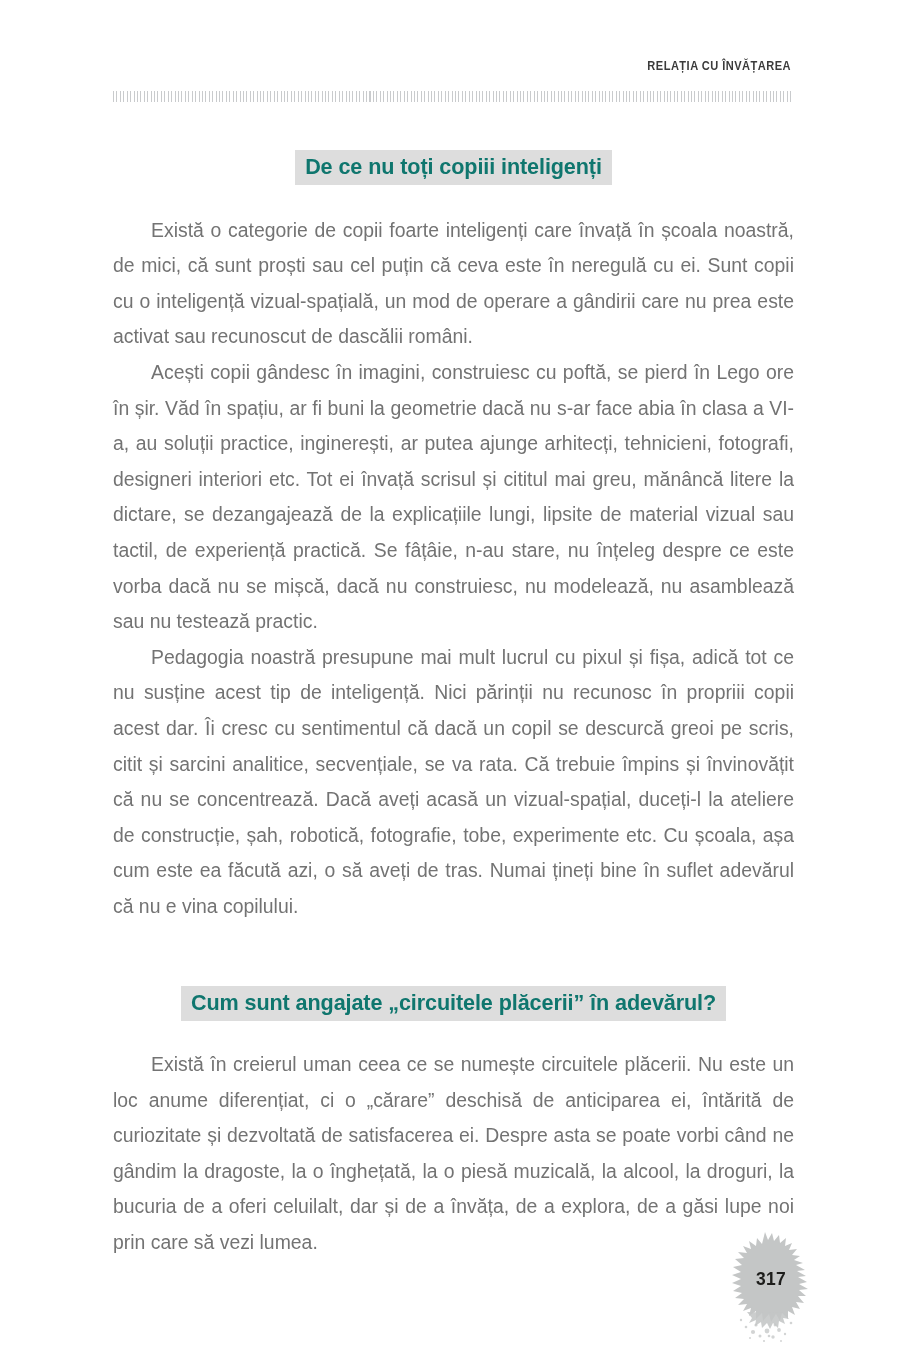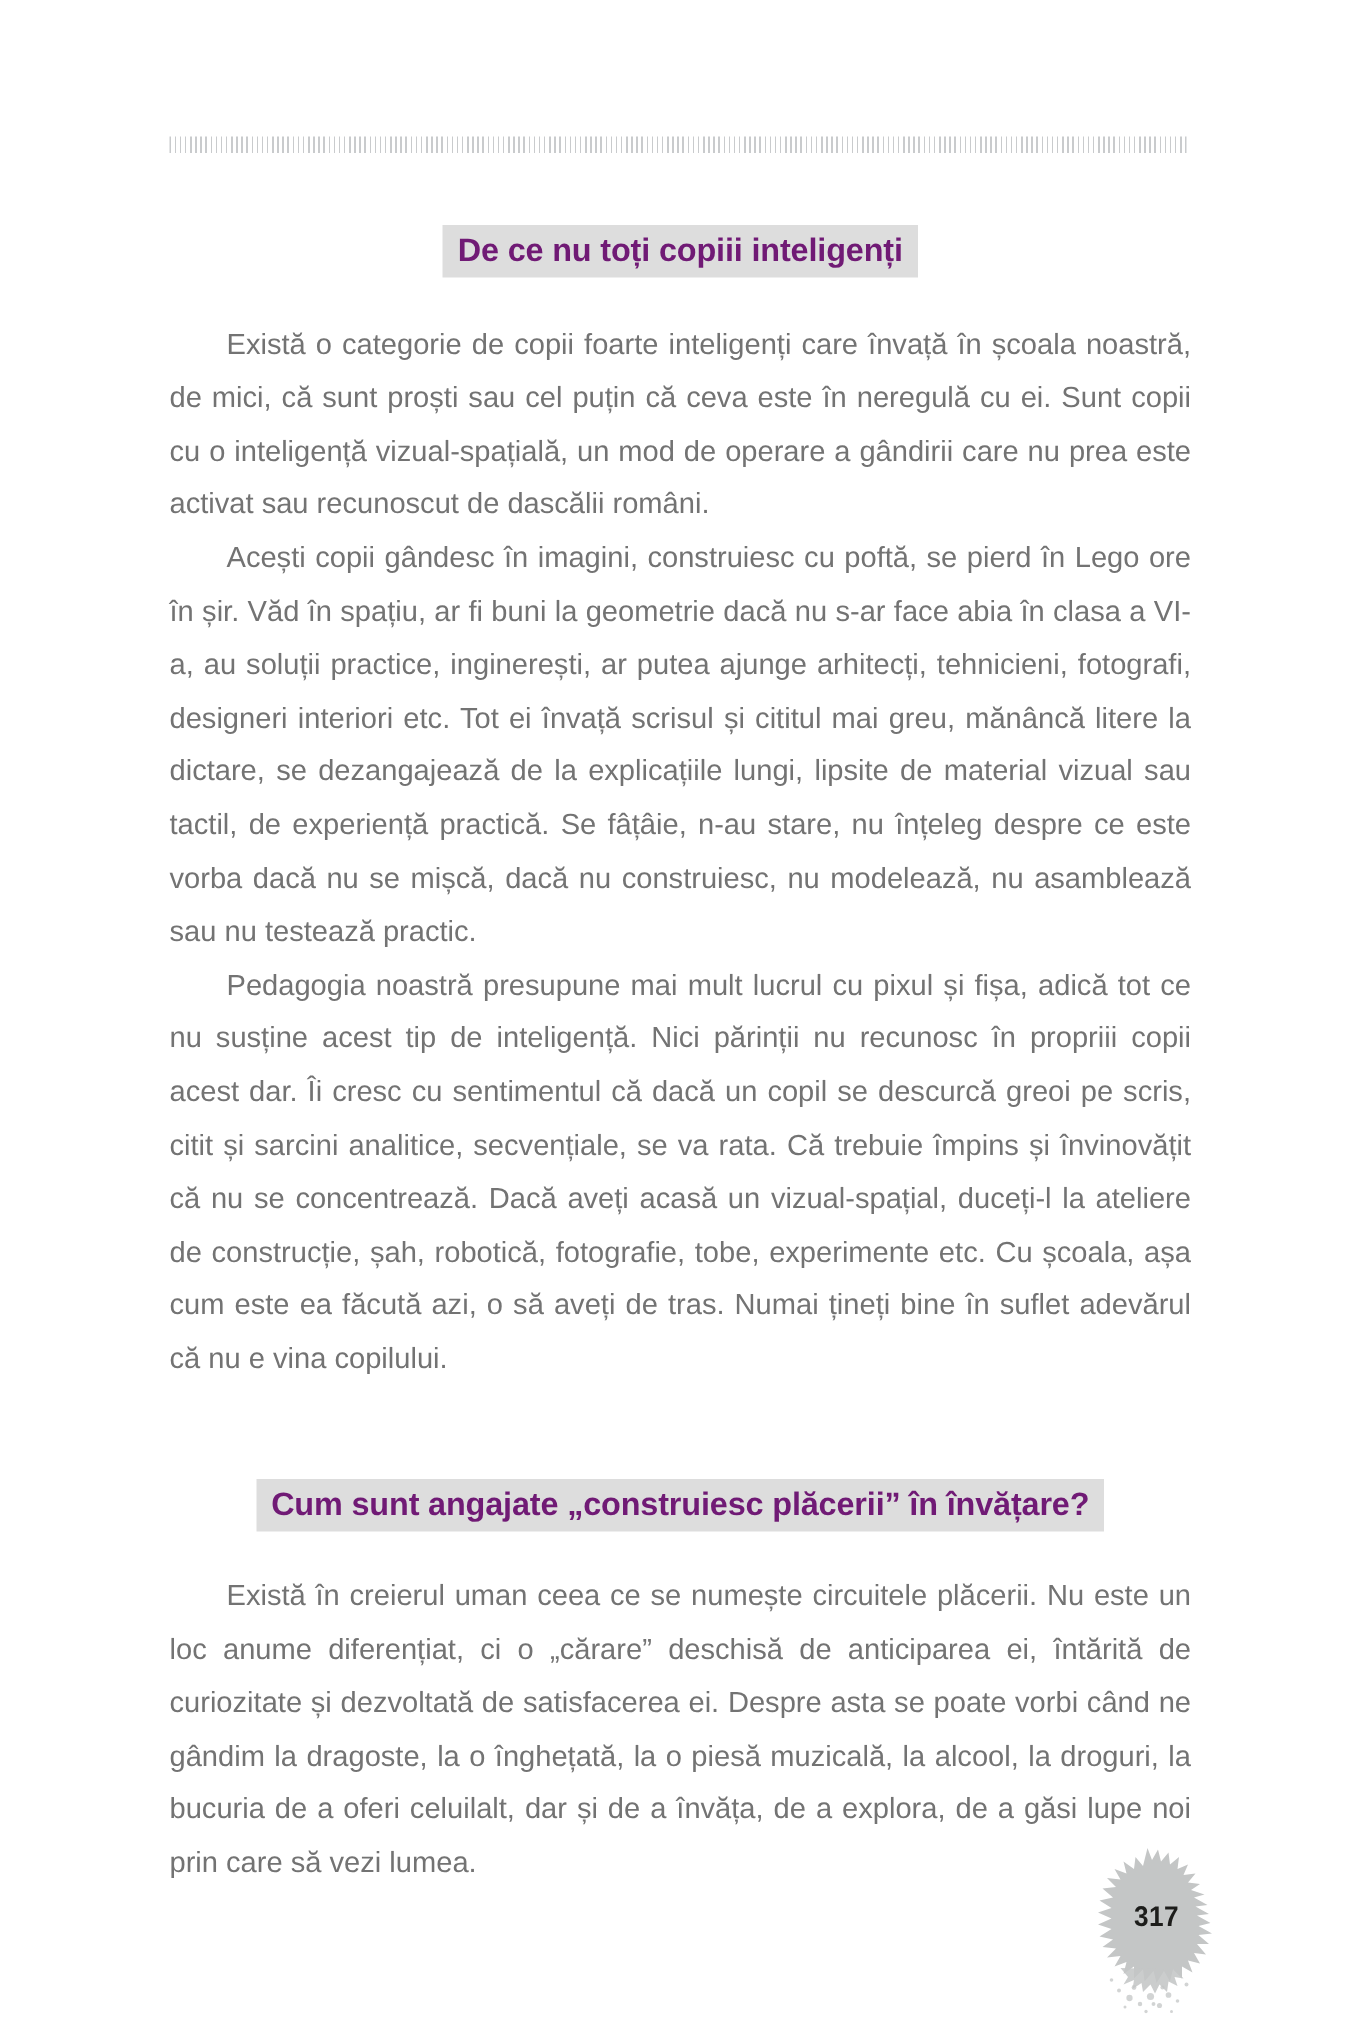--- a/index.html
+++ b/index.html
@@ -71,21 +71,21 @@
   .heading-block {
     text-align: center;
     margin: 0;
   }
   .heading-line {
     display: inline-block;
     background: #dddddd;
     font-weight: bold;
     font-size: 21.6px;
     line-height: 1.0;
-    color: #701a75;
+    color: #0f766e;
     padding: 6px 10px 7px 10px;
     letter-spacing: -0.1px;
     white-space: nowrap;
   }
 
   .heading-h1 {
     margin-bottom: 28px;
   }
 
   .heading-h2 {
@@ -135,35 +135,38 @@
     letter-spacing: 0.3px;
     color: #1d1d1b;
     transform: scaleX(0.92);
   }
 </style>
 </head>
 <body>
 
 <div class="page">
 
+  <div class="running-head">
+    <span class="running-head-text">RELAȚIA CU ÎNVĂȚAREA</span>
+  </div>
 
   <div class="tick-rule"></div>
 
   <div class="content">
 
     <div class="heading-block heading-h1">
       <div><span class="heading-line">De ce nu toți copiii inteligenți</span></div>
     </div>
 
     <p class="body-para">Există o categorie de copii foarte inteligenți care învață în școala noastră, de mici, că sunt proști sau cel puțin că ceva este în neregulă cu ei. Sunt copii cu o inteligență vizual-spațială, un mod de operare a gândirii care nu prea este activat sau recunoscut de dascălii români.</p>
     <p class="body-para">Acești copii gândesc în imagini, construiesc cu poftă, se pierd în Lego ore în șir. Văd în spațiu, ar fi buni la geometrie dacă nu s-ar face abia în clasa a VI-a, au soluții practice, inginerești, ar putea ajunge arhitecți, tehnicieni, fotografi, designeri interiori etc. Tot ei învață scrisul și cititul mai greu, mănâncă litere la dictare, se dezangajează de la explicațiile lungi, lipsite de material vizual sau tactil, de experiență practică. Se fâțâie, n-au stare, nu înțeleg despre ce este vorba dacă nu se mișcă, dacă nu construiesc, nu modelează, nu asamblează sau nu testează practic.</p>
     <p class="body-para">Pedagogia noastră presupune mai mult lucrul cu pixul și fișa, adică tot ce nu susține acest tip de inteligență. Nici părinții nu recunosc în propriii copii acest dar. Îi cresc cu sentimentul că dacă un copil se descurcă greoi pe scris, citit și sarcini analitice, secvențiale, se va rata. Că trebuie împins și învinovățit că nu se concentrează. Dacă aveți acasă un vizual-spațial, duceți-l la ateliere de construcție, șah, robotică, fotografie, tobe, experimente etc. Cu școala, așa cum este ea făcută azi, o să aveți de tras. Numai țineți bine în suflet adevărul că nu e vina copilului.</p>
 
     <div class="heading-block heading-h2">
-      <div><span class="heading-line">Cum sunt angajate „construiesc plăcerii” în învățare?</span></div>
+      <div><span class="heading-line">Cum sunt angajate „circuitele plăcerii” în adevărul?</span></div>
     </div>
 
     <p class="body-para last-para">Există în creierul uman ceea ce se numește circuitele plăcerii. Nu este un loc anume diferențiat, ci o „cărare” deschisă de anticiparea ei, întărită de curiozitate și dezvoltată de satisfacerea ei. Despre asta se poate vorbi când ne gândim la dragoste, la o înghețată, la o piesă muzicală, la alcool, la droguri, la bucuria de a oferi celuilalt, dar și de a învăța, de a explora, de a găsi lupe noi prin care să vezi lumea.</p>
 
   </div>
 
   <div class="folio">
     <svg viewBox="0 0 120 122" xmlns="http://www.w3.org/2000/svg">
       <path fill="#c4c6c6" d="
         M54 8

